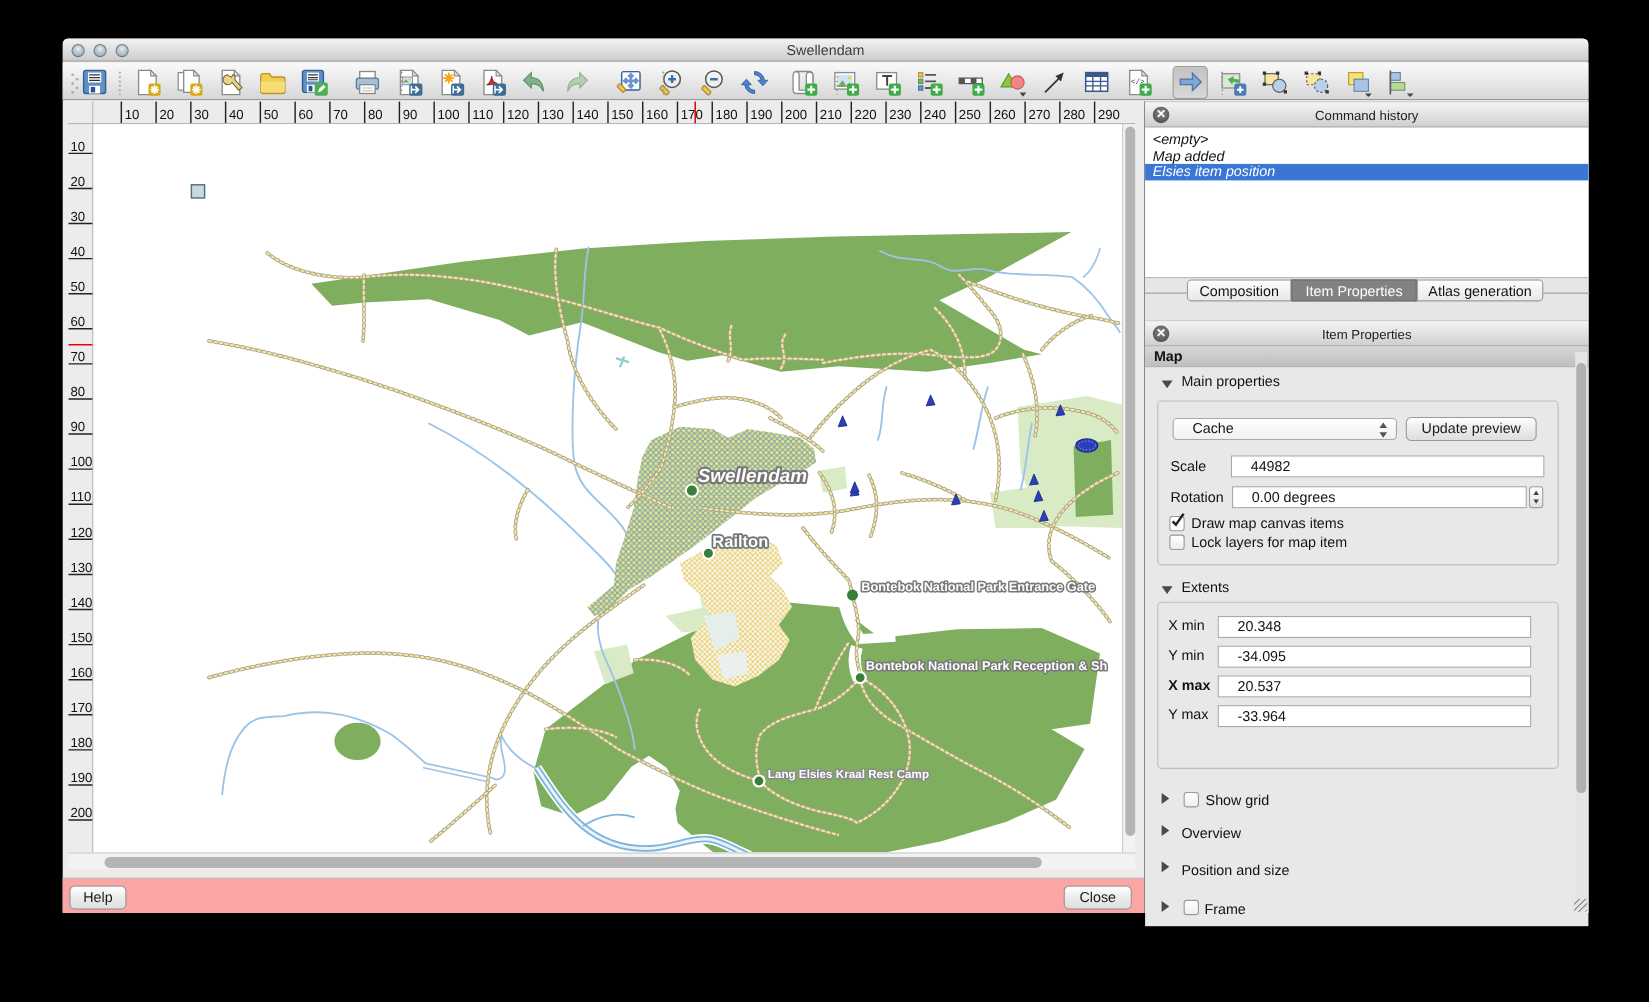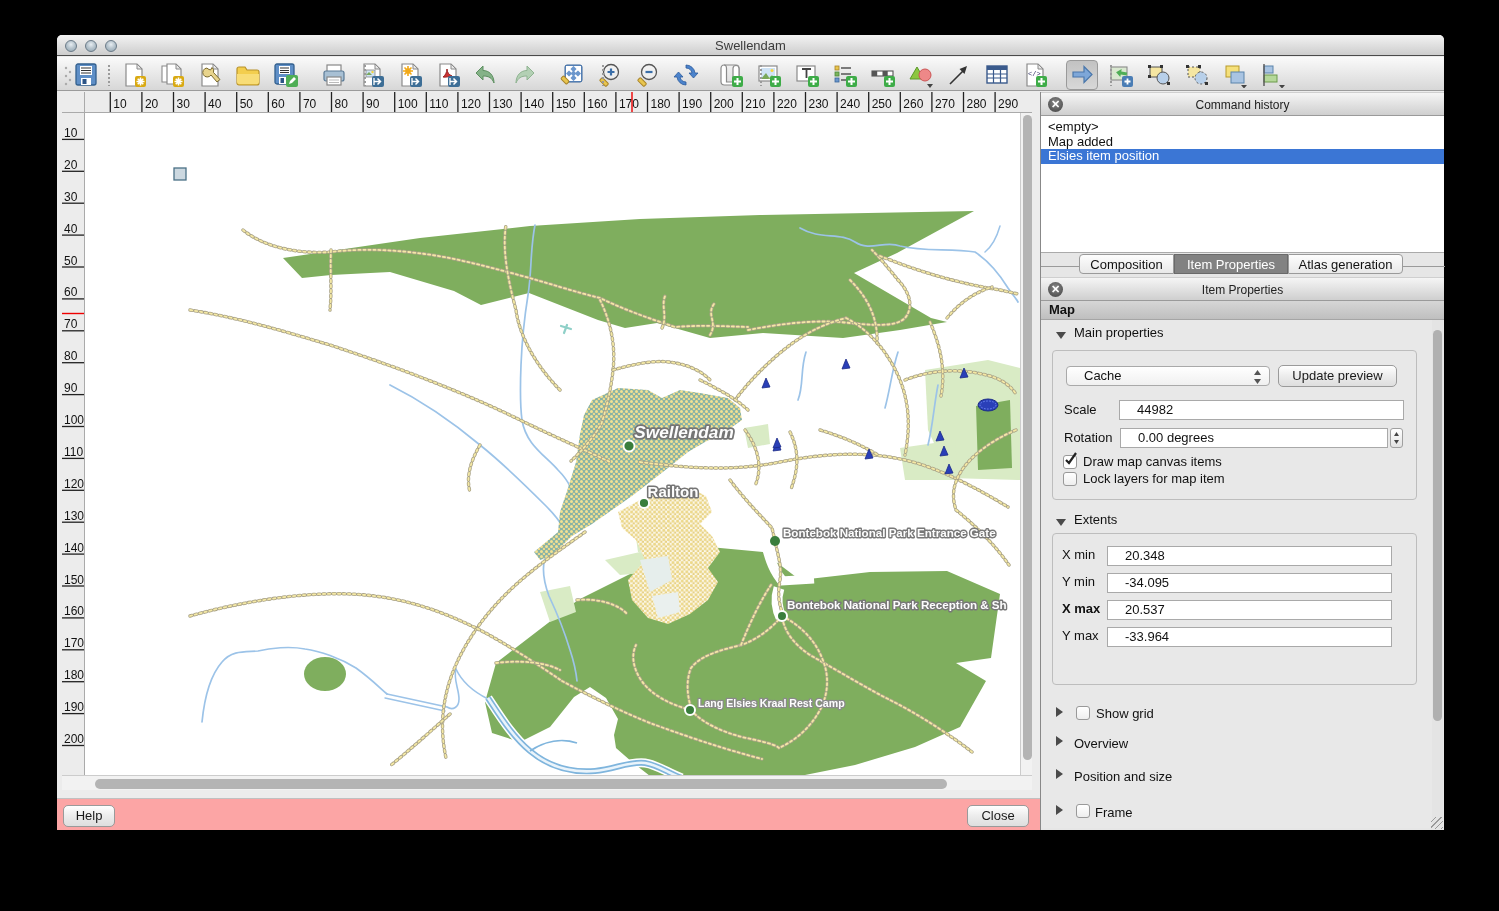--- a/index.html
+++ b/index.html
@@ -22,24 +22,24 @@
 #vthumb{position:absolute;left:1.5px;top:2px;width:9px;height:645px;border-radius:5px;background:#b4b4b4;}
 #hscroll{position:absolute;left:5px;top:740px;width:970px;height:15px;background:#f2f2f2;border-top:1px solid #ccc;}
 #hthumb{position:absolute;left:33px;top:2.5px;width:852px;height:10px;border-radius:5px;background:#b4b4b4;}
 #btnrow{position:absolute;left:0px;top:763px;width:983px;height:32px;background:#fca5a5;border-top:1px solid #c0c0c0;}
 .macbtn{position:absolute;height:22px;background:linear-gradient(#ffffff,#ececec 50%,#dedede);border:1px solid #9a9a9a;border-radius:5px;font-size:13px;color:#1a1a1a;text-align:center;line-height:20px;}
 
 #rightpanel{position:absolute;left:983px;top:57px;width:404px;height:738px;background:#e6e6e6;border-left:1px solid #888;}
 .dockhead{position:relative;width:100%;height:24px;background:linear-gradient(#f5f5f5,#cfcfcf);border-bottom:1px solid #9a9a9a;border-top:1px solid #cfcfcf;}
 .dockhead .ttl{position:absolute;width:100%;text-align:center;top:5px;font-size:12px;color:#222;}
 .closex{position:absolute;left:7px;top:4px;width:15px;height:15px;border-radius:50%;background:radial-gradient(circle at 50% 38%,#8a8a8a,#555 70%);color:#fff;font-size:11px;font-weight:bold;text-align:center;line-height:15px;}
-#cmdlist{position:relative;width:100%;height:137px;background:#fff;border-bottom:1px solid #aaa;font-size:13px;color:#111;padding-top:4px;}
+#cmdlist{position:relative;width:100%;height:137px;background:#fff;border-bottom:1px solid #aaa;font-size:13px;color:#111;padding-top:4px;font-style:italic;}
 #cmdlist div{padding:0 0 0 7px;height:14.5px;line-height:14.5px;}
 #cmdsel{background:#3b76d5;color:#fff;}
-#tabsrow{position:relative;width:100%;height:24px;background:#e6e6e6;}
+#tabsrow{position:relative;width:100%;height:38px;background:#e6e6e6;}
 .tab{position:absolute;top:1px;height:20px;border:1px solid #9a9a9a;background:linear-gradient(#fdfdfd,#e8e8e8);font-size:13px;color:#111;text-align:center;line-height:19px;}
 .tabsel{background:#828282;color:#fff;border-color:#6a6a6a;}
 #mapbar{position:relative;width:100%;height:19px;background:linear-gradient(#d6d6d6,#bfbfbf);border-bottom:1px solid #a5a5a5;font-size:13px;font-weight:bold;color:#111;padding:1px 0 0 8px;}
 #ipcontent{position:relative;width:100%;height:508px;background:#e8e8e8;font-size:13px;color:#111;}
 .grpbox{position:absolute;left:11px;width:365px;border:1px solid #bdbdbd;border-radius:4px;}
 .grplabel{position:absolute;left:33px;font-size:13px;color:#111;}
 .arrow-d{position:absolute;width:0;height:0;border-left:5px solid transparent;border-right:5px solid transparent;border-top:7px solid #4a4a4a;}
 .arrow-r{position:absolute;width:0;height:0;border-top:5px solid transparent;border-bottom:5px solid transparent;border-left:7px solid #4a4a4a;}
 .field{position:absolute;height:20px;background:#fff;border:1px solid #a9a9a9;font-size:13px;color:#111;line-height:18px;padding-left:17px;}
 .flabel{position:absolute;font-size:13px;color:#111;}

